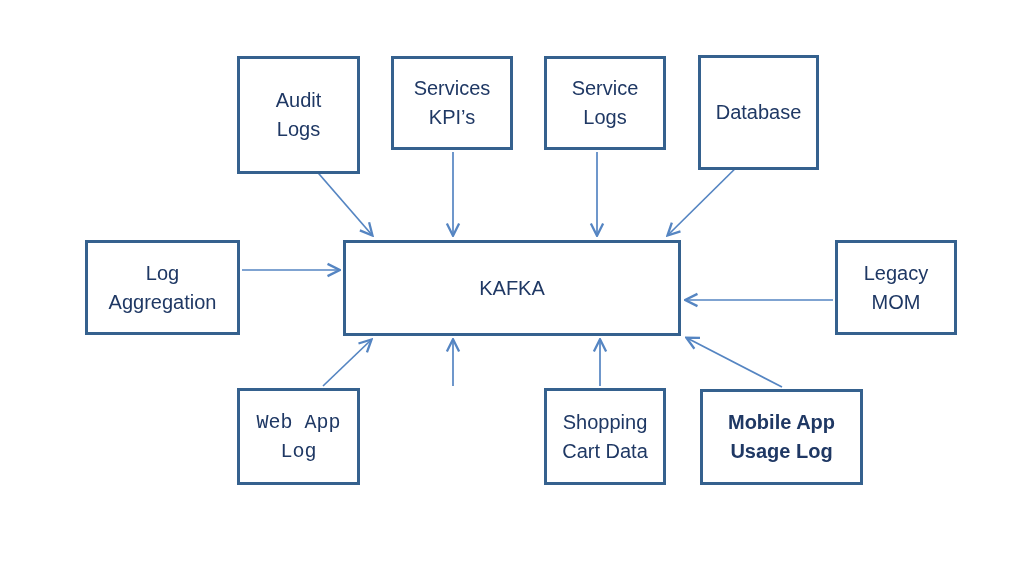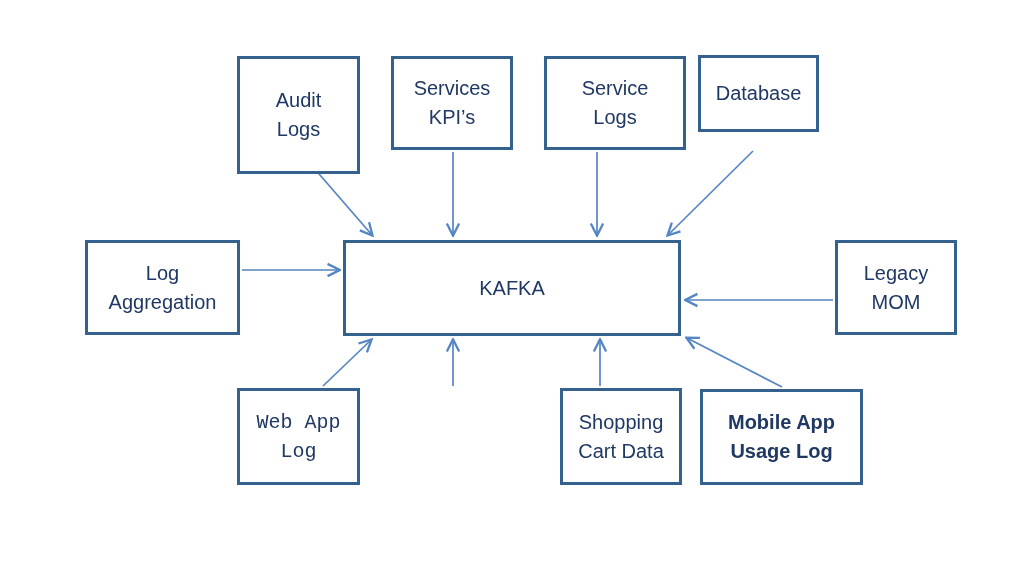--- a/index.html
+++ b/index.html
@@ -25,28 +25,28 @@
     justify-content: center;
     text-align: center;
     font-size: 20px;
     line-height: 1.45;
     white-space: pre-line;
     box-sizing: border-box;
   }
   
   .n-audit-logs          { left: 237px; top: 56px;  width: 123px; height: 118px; }
   .n-services-kpis       { left: 391px; top: 56px;  width: 122px; height: 94px; }
-  .n-service-logs        { left: 544px; top: 56px;  width: 142px; height: 94px; }
-  .n-database            { left: 698px; top: 55px;  width: 121px; height: 77px; text-align: right; }
+  .n-service-logs        { left: 544px; top: 56px;  width: 122px; height: 94px; }
+  .n-database            { left: 698px; top: 55px;  width: 121px; height: 115px; text-align: right; }
   .n-log-aggregation     { left: 85px;  top: 240px; width: 155px; height: 95px; }
   .n-kafka               { left: 343px; top: 240px; width: 338px; height: 96px; }
   .n-legacy-mom          { left: 835px; top: 240px; width: 122px; height: 95px; }
   .n-web-app-log         { left: 237px; top: 388px; width: 123px; height: 97px; font-family: Liberation Mono, monospace; }
   .n-pricing-data        { left: 391px; top: 388px; width: 122px; height: 97px; }
-  .n-shopping-cart-data  { left: 544px; top: 388px; width: 122px; height: 97px; margin-left: 16px; }
+  .n-shopping-cart-data  { left: 544px; top: 388px; width: 122px; height: 97px; }
   .n-mobile-app-usage-log{ left: 700px; top: 389px; width: 163px; height: 96px; font-weight: bold; }
   .arrows-layer {
     position: absolute;
     left: 0; top: 0;
     width: 1024px;
     height: 576px;
     pointer-events: none;
   }
 </style>
 </head>

